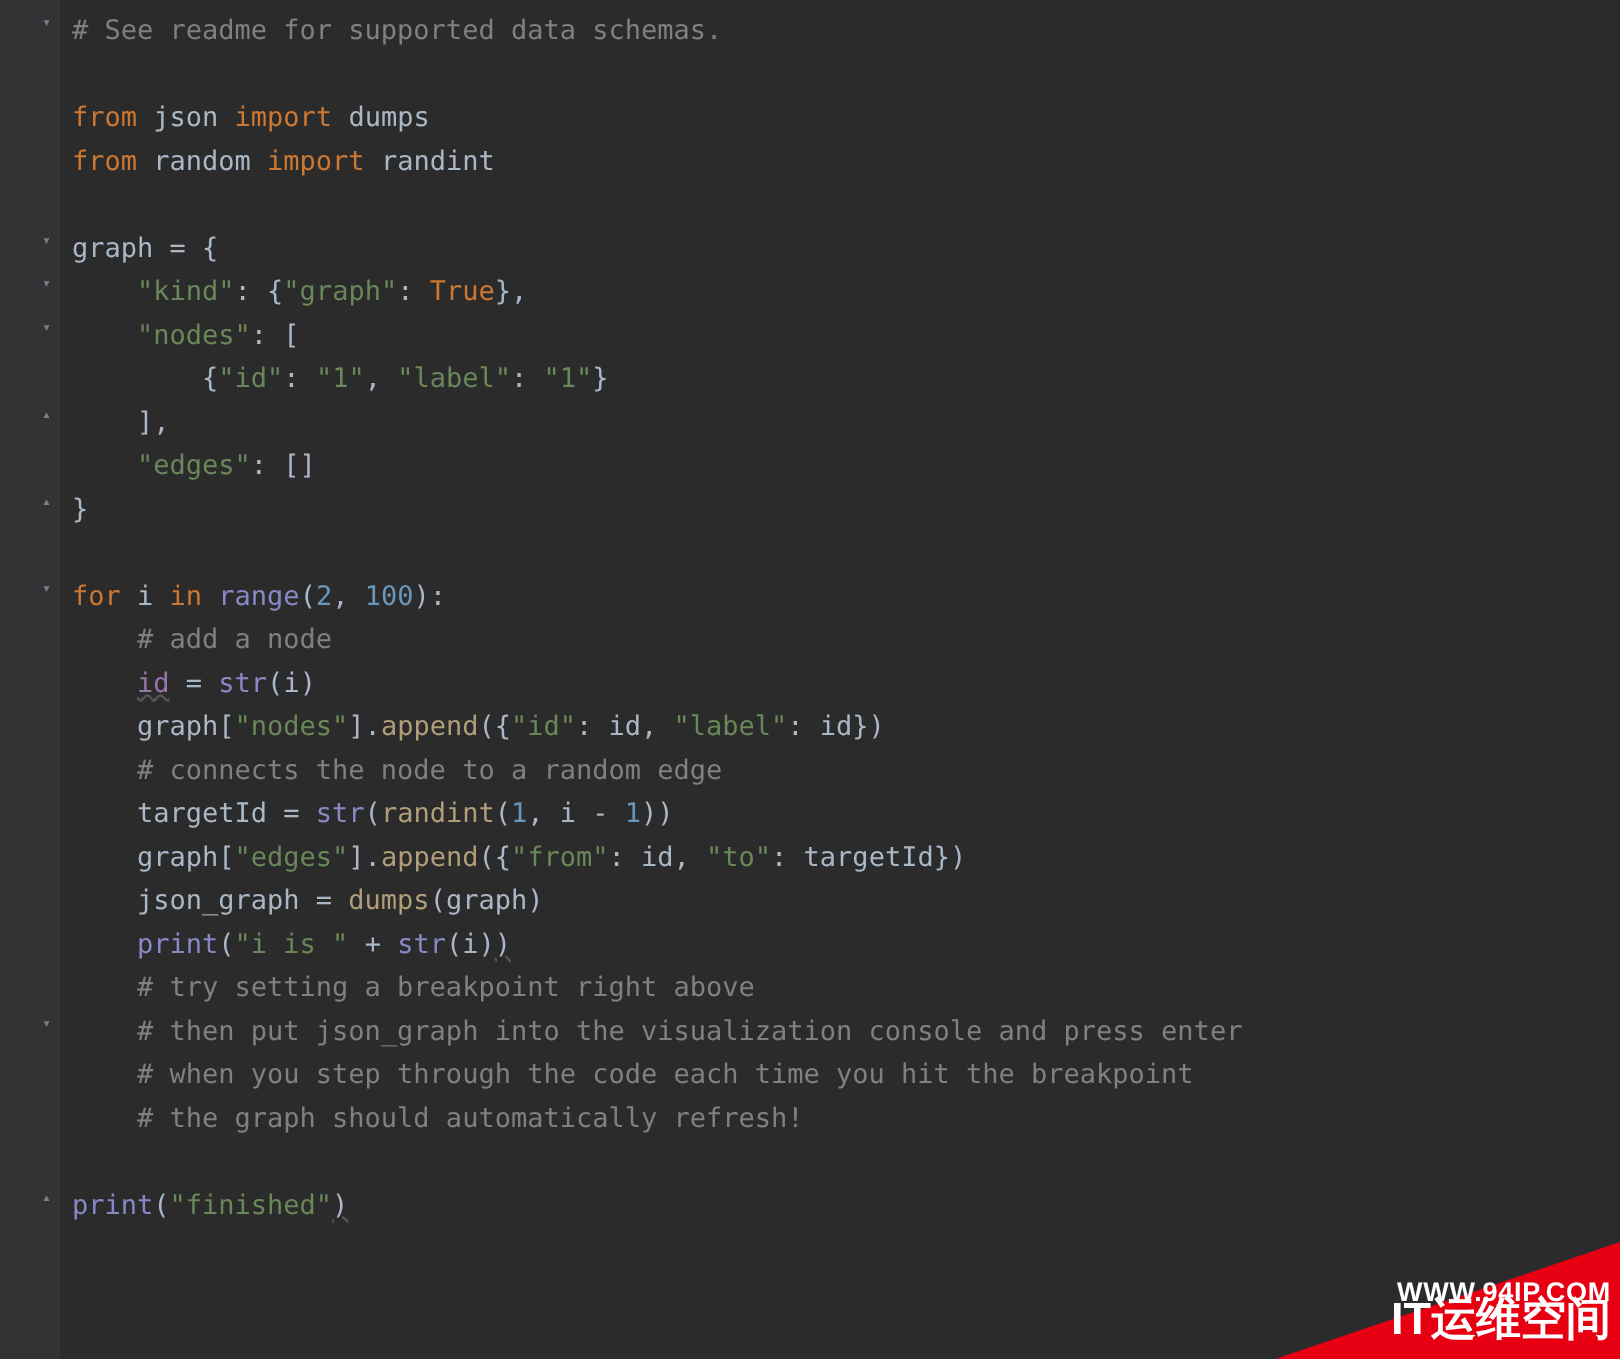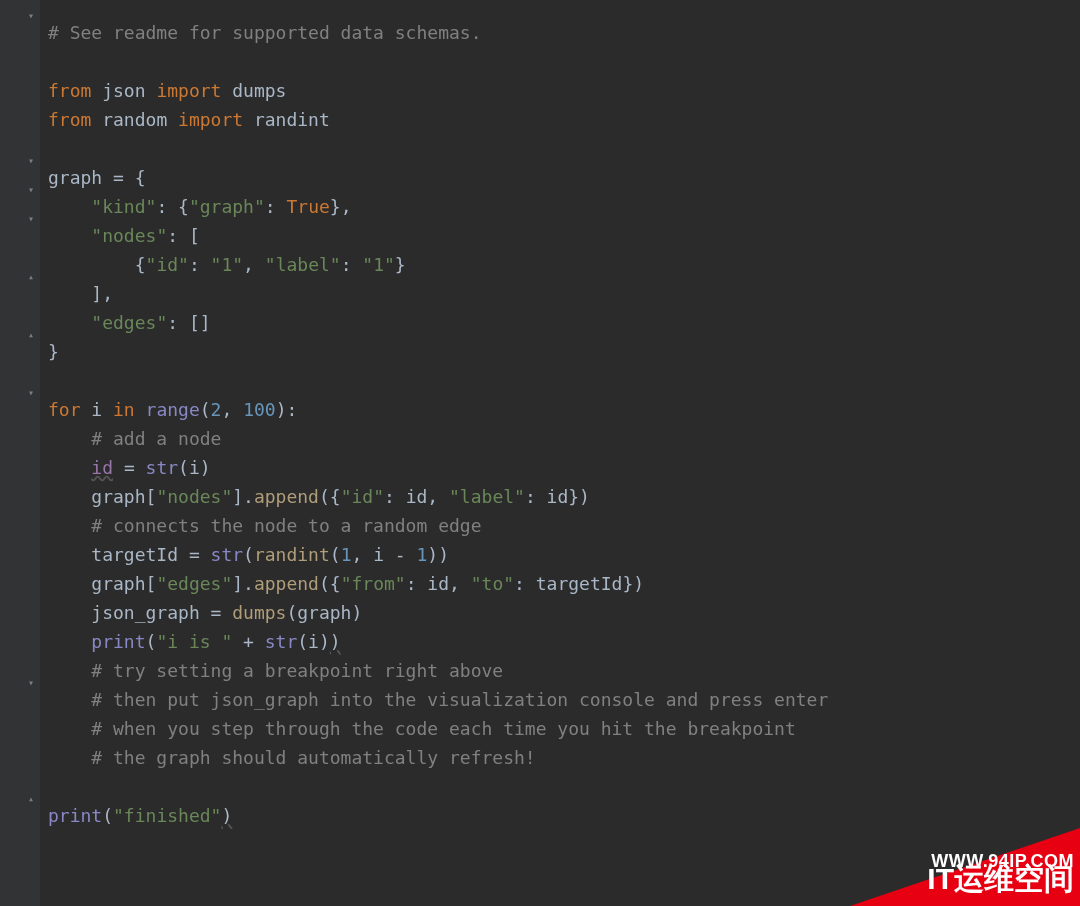--- a/index.html
+++ b/index.html
@@ -1,19 +1,19 @@
 <!DOCTYPE html>
 <html><head>
 <meta charset="utf-8">
 <style>
   html,body{margin:0;padding:0;background:#2b2b2b;width:1080px;height:906px;overflow:hidden;font-family:ui-monospace,Menlo,Consolas,monospace;}
   .editor{position:relative;width:1080px;height:906px;background:#2b2b2b;color:#a9b7c6;}
   .gutter{position:absolute;left:0;top:0;width:40px;height:100%;background:#313335;}
   .fold{position:absolute;left:28px;color:#7a7f85;font-size:10px;line-height:10px;user-select:none;}
-  .code{position:absolute;left:48px;right:0;top:0;bottom:0;padding-top:18px;}
+  .code{position:absolute;left:48px;right:0;top:0;bottom:0;padding-top:6px;}
   pre{margin:0;font-family:inherit;font-size:18px;line-height:29px;white-space:pre;}
   .c-comment{color:#808080;}
   .c-kw{color:#cc7832;}
   .c-ident{color:#a9b7c6;}
   .c-const{color:#cc7832;}
   .c-str{color:#6a8759;}
   .c-num{color:#6897bb;}
   .c-call{color:#b09d79;}
   .c-builtin{color:#8888c6;}
   .c-def{color:#9876aa;}

